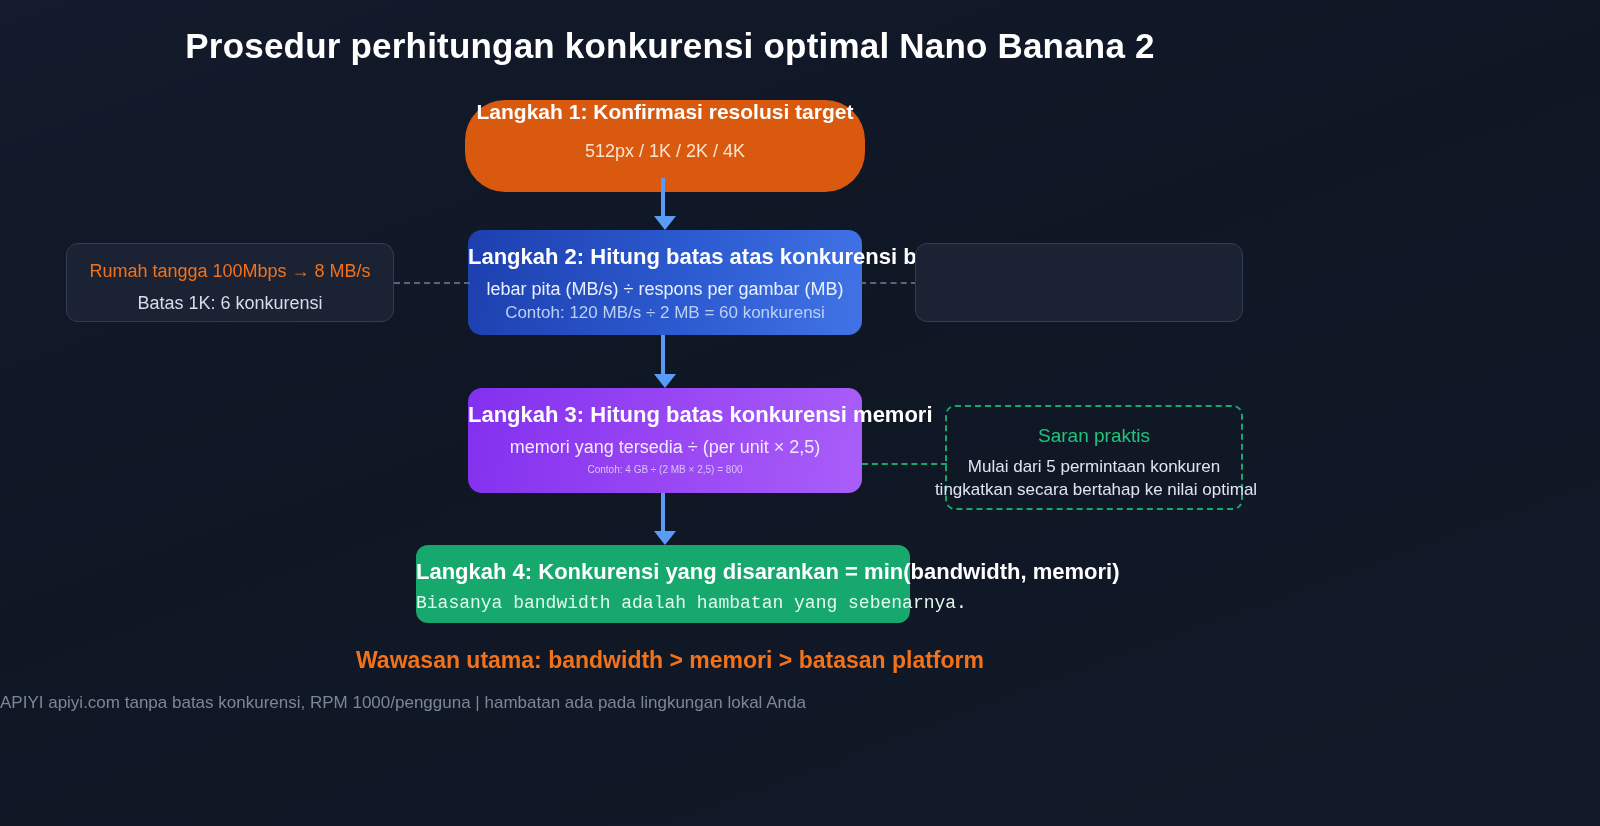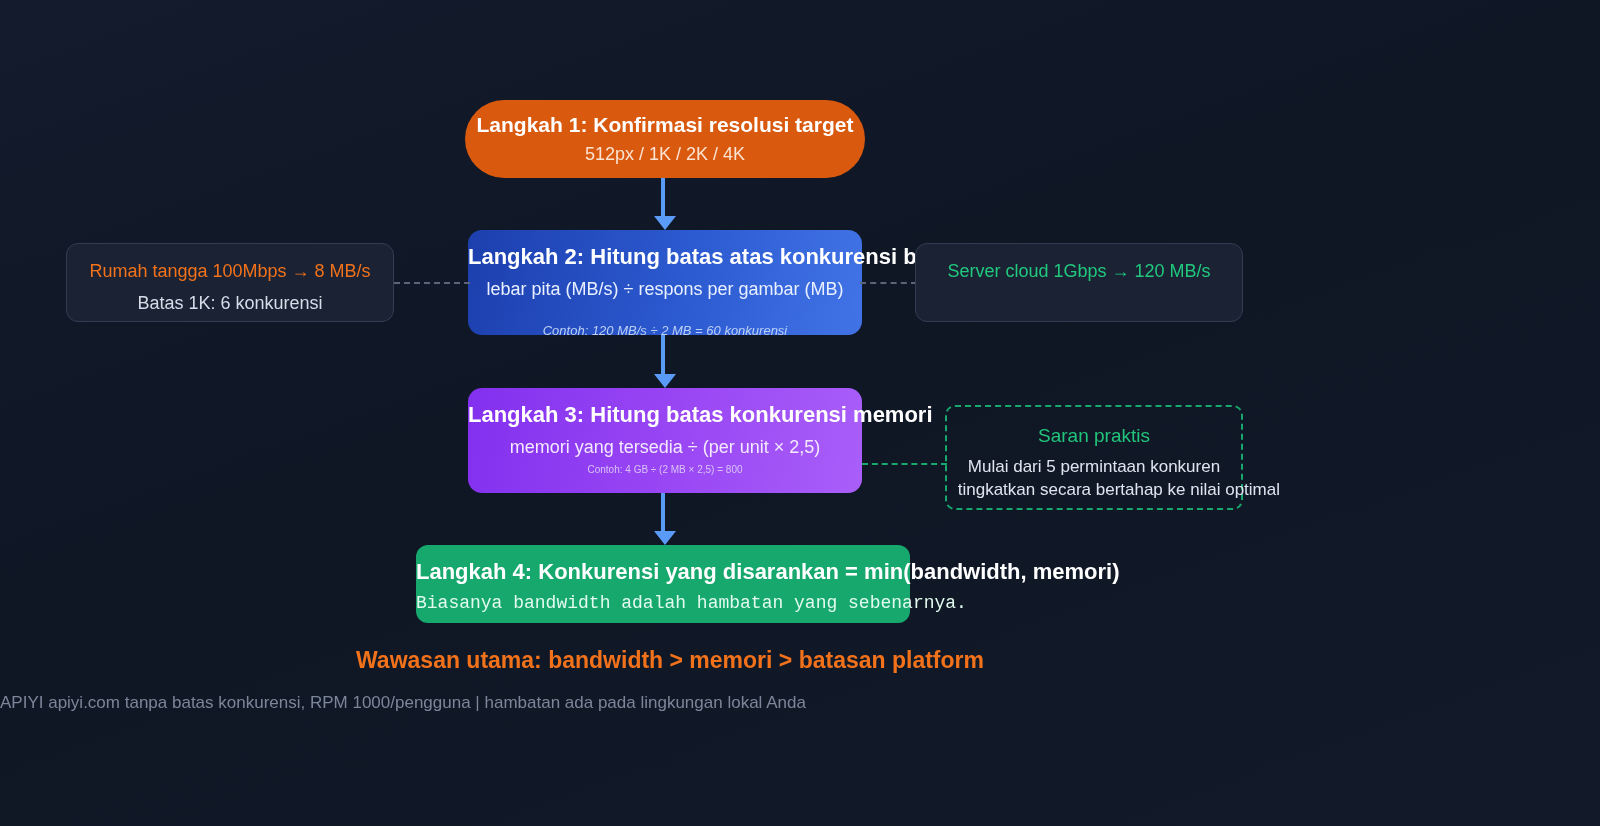--- a/index.html
+++ b/index.html
@@ -54,53 +54,51 @@
   .node .n-ex {
     white-space: nowrap;
     line-height: 1.25;
   }
 
   
   #step1 {
     left: 465px;
     top: 100px;
     width: 400px;
-    height: 78px;
+    height: 92px;
     background: #d9590f;
     border-radius: 40px;
-    padding-top: 13px;
   }
   #step1 .n-title { font-size: 21px; }
   #step1 .n-sub {
     font-size: 18px;
     color: #fbe3d2;
-    margin-top: 6px;
+    margin-top: 16px;
   }
 
   
   #step2 {
     left: 468px;
     top: 230px;
     width: 394px;
     height: 105px;
     background: linear-gradient(100deg, #1d3fae 0%, #2c5ad0 55%, #4173e6 100%);
     border-radius: 14px;
     padding-top: 14px;
   }
   #step2 .n-title { font-size: 22px; }
   #step2 .n-sub {
     font-size: 18px;
     color: #e9f0ff;
     margin-top: 9px;
   }
   #step2 .n-ex {
-    font-size: 13px;
+    font-size: 17px;
     color: #bcd0f5;
-    margin-top: 22px;
-    font-style: italic;
+    margin-top: 1px;
   }
 
   
   #step3 {
     left: 468px;
     top: 388px;
     width: 394px;
     height: 105px;
     background: linear-gradient(100deg, #8330ef 0%, #9a48f4 55%, #a95ef9 100%);
     border-radius: 14px;
@@ -202,21 +200,21 @@
   
   #tip-box .t-line2 {
     position: absolute;
     left: -35px;
     top: 72px;
     width: 368px;
     font-size: 17px;
     color: #dfe5ef;
     white-space: nowrap;
     line-height: 1.3;
-    text-align: right;
+    text-align: center;
   }
 
   
   .v-line {
     position: absolute;
     width: 4px;
     background: #5b9bf8;
   }
   .v-arrow {
     position: absolute;
@@ -269,20 +267,21 @@
     font-size: 17px;
     color: #7c8699;
     white-space: nowrap;
   }
 </style>
 </head>
 <body>
 
 <div id="canvas">
 
+  <div class="title">Prosedur perhitungan konkurensi optimal Nano Banana 2</div>
 
   <div class="node" id="step1">
     <div class="n-title">Langkah 1: Konfirmasi resolusi target</div>
     <div class="n-sub">512px / 1K / 2K / 4K</div>
   </div>
 
   <div class="v-line" id="conn1-line"></div>
   <div class="v-arrow" id="conn1-arrow"></div>
 
   <div class="node" id="step2">
@@ -293,21 +292,20 @@
 
   <div class="h-dash-gray" id="dash-left"></div>
   <div class="h-dash-gray" id="dash-right"></div>
 
   <div class="sidebox" id="left-box">
     <div class="s-title">Rumah tangga 100Mbps → 8 MB/s</div>
     <div class="s-sub">Batas 1K: 6 konkurensi</div>
   </div>
 
   <div class="sidebox" id="right-box">
-    <div class="s-title">Server cloud 1Gbps → 120 MB/s</div>
   </div>
 
   <div class="v-line" id="conn2-line"></div>
   <div class="v-arrow" id="conn2-arrow"></div>
 
   <div class="node" id="step3">
     <div class="n-title">Langkah 3: Hitung batas konkurensi memori</div>
     <div class="n-sub">memori yang tersedia ÷ (per unit × 2,5)</div>
     <div class="n-ex">Contoh: 4 GB ÷ (2 MB × 2,5) = 800</div>
   </div>

